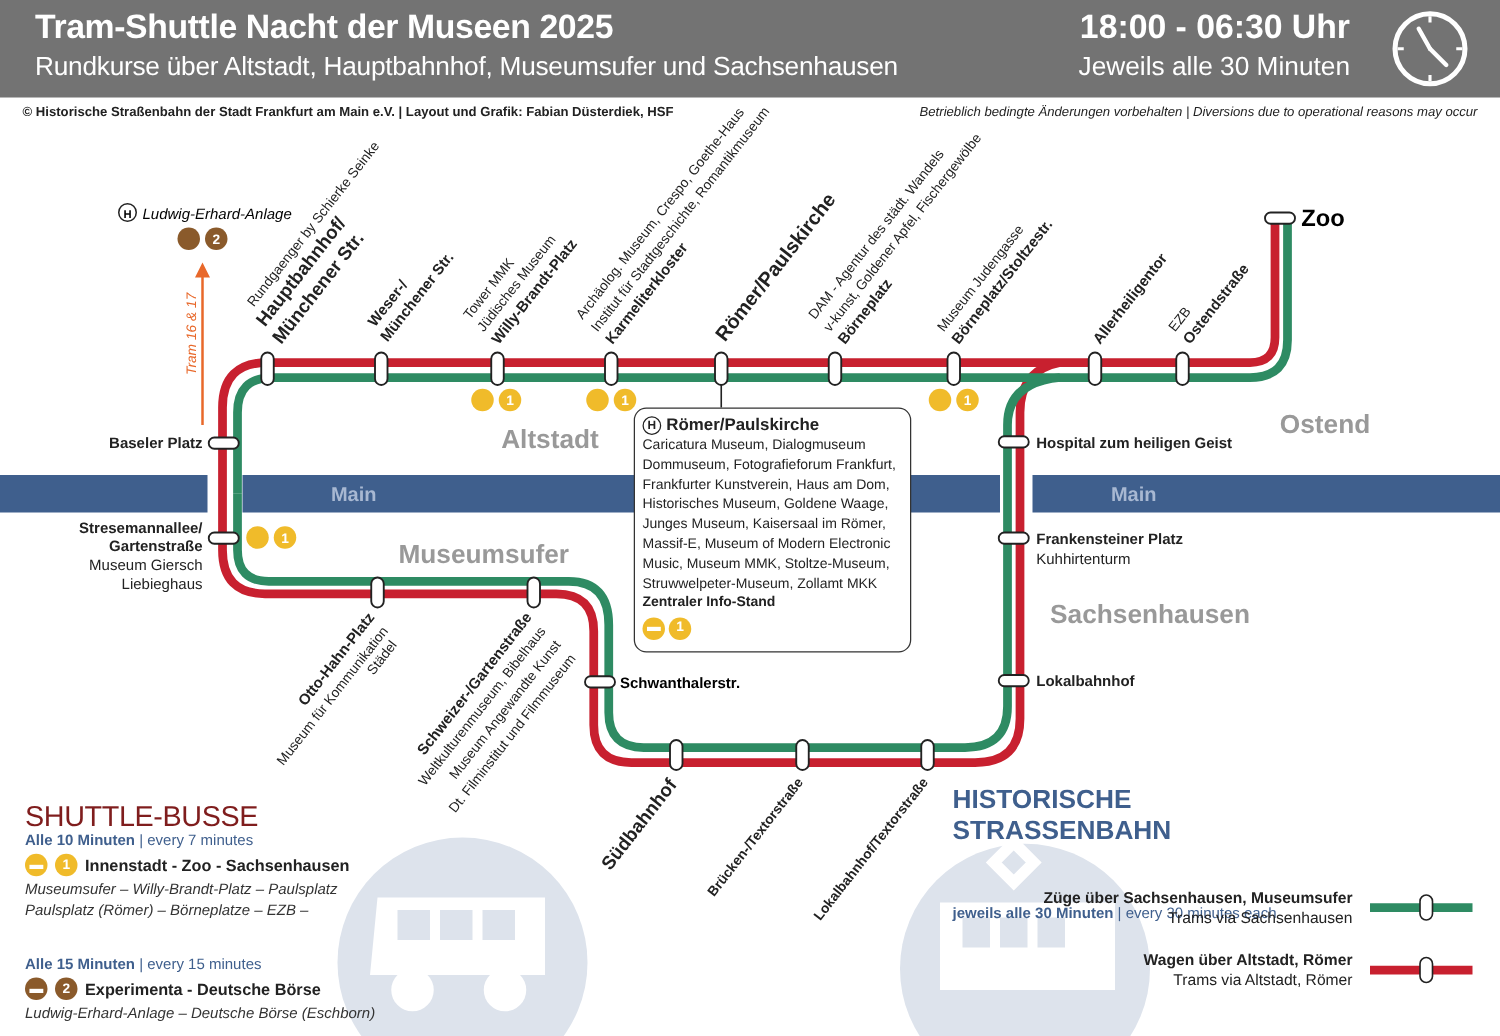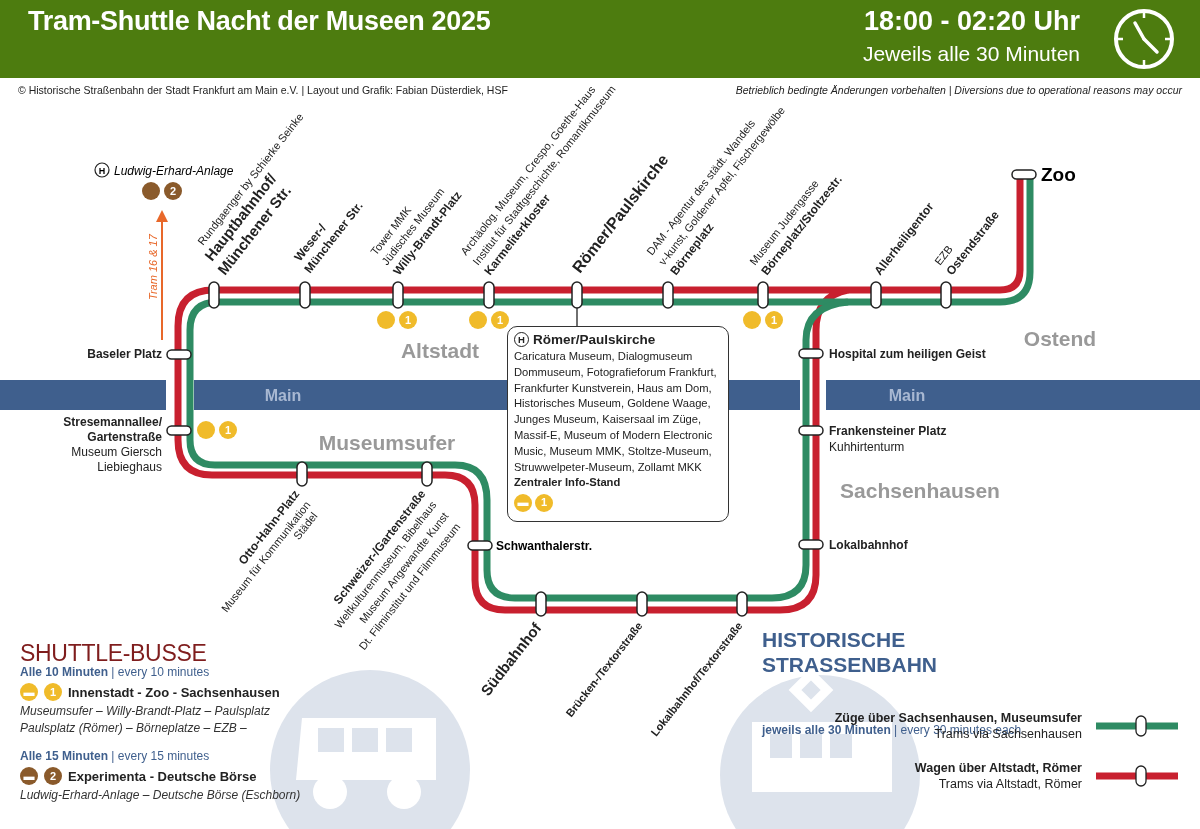--- a/index.html
+++ b/index.html
@@ -1,23 +1,23 @@
 <!DOCTYPE html>
 <html><head>
 <meta charset="utf-8">
 <style>
   html, body { margin:0; padding:0; }
   body { width:1200px; height:829px; position:relative; overflow:hidden; background:#ffffff; font-family:"Liberation Sans", sans-serif; color:#222; }
-  .header { position:absolute; left:0; top:0; width:1200px; height:78px; background:#4d7c0f; color:#fff; }
+  .header { position:absolute; left:0; top:0; width:1200px; height:78px; background:#737373; color:#fff; }
   .h-title { position:absolute; left:28px; top:6px; font-size:27px; font-weight:bold; letter-spacing:-0.3px; }
   .h-sub { position:absolute; left:28px; top:42px; font-size:21px; letter-spacing:-0.2px; }
   .h-time { position:absolute; right:120px; top:6px; font-size:27px; font-weight:bold; text-align:right; }
   .h-freq { position:absolute; right:120px; top:42px; font-size:21px; text-align:right; }
   .clock { position:absolute; right:25px; top:8px; width:62px; height:62px; }
-  .credit { position:absolute; left:18px; top:84px; font-size:10.5px; color:#222; }
+  .credit { position:absolute; left:18px; top:84px; font-size:10.5px; color:#222;font-weight:bold; }
   .notice { position:absolute; right:18px; top:84px; font-size:10.5px; color:#222; font-style:italic; }
   .notice b { font-weight:normal; }
   svg.map { position:absolute; left:0; top:0; }
   .lbl { font-family:"Liberation Sans", sans-serif; }
   .box { position:absolute; left:507px; top:326px; width:222px; height:196px; border:1.5px solid #333; border-radius:10px; background:#fff; padding:4px 6px; box-sizing:border-box; font-size:11.2px; line-height:15.8px; }
   .box .bt { font-weight:bold; font-size:13.5px; line-height:18px; }
   .box .bb { font-weight:bold; }
   .hsym { display:inline-block; width:13px; height:13px; border:1.3px solid #222; border-radius:50%; font-size:9.5px; line-height:13px; text-align:center; font-weight:bold; margin-right:4px; vertical-align:1px; }
   .legend-l { position:absolute; left:20px; top:640px; width:300px; }
   .lg-title { font-size:23px; font-weight:normal; color:#7f1d1d; letter-spacing:-0.3px; }
@@ -31,21 +31,22 @@
   .lr-title { font-size:21px; font-weight:bold; color:#3f5f8d; line-height:25px; }
   .lr-freq { font-size:12px; color:#3f5f8d;margin-top:46px; }
   .lr-row { position:absolute; right:70px; font-size:12.5px; line-height:16px; text-align:right;margin-left:47px; }
   .lr-row b { font-weight:bold; }
 </style>
 </head>
 <body>
 
 <div class="header">
   <div class="h-title">Tram-Shuttle Nacht der Museen 2025</div>
-  <div class="h-time">18:00 - 02:20 Uhr</div>
+  <div class="h-sub">Rundkurse über Altstadt, Hauptbahnhof, Museumsufer und Sachsenhausen</div>
+  <div class="h-time">18:00 - 06:30 Uhr</div>
   <div class="h-freq">Jeweils alle 30 Minuten</div>
   <svg class="clock" viewBox="0 0 62 62">
     <circle cx="31" cy="31" r="28" fill="none" stroke="#fff" stroke-width="4"></circle>
     <line x1="31" y1="5" x2="31" y2="10" stroke="#fff" stroke-width="2.5"></line>
     <line x1="31" y1="52" x2="31" y2="57" stroke="#fff" stroke-width="2.5"></line>
     <line x1="5" y1="31" x2="10" y2="31" stroke="#fff" stroke-width="2.5"></line>
     <line x1="52" y1="31" x2="57" y2="31" stroke="#fff" stroke-width="2.5"></line>
     <line x1="31" y1="31" x2="22" y2="15" stroke="#fff" stroke-width="3.5" stroke-linecap="round"></line>
     <line x1="31" y1="31" x2="44" y2="44" stroke="#fff" stroke-width="3.5" stroke-linecap="round"></line>
   </svg>
@@ -218,44 +219,44 @@
     <rect x="1136" y="766" width="10" height="20" rx="5" fill="#fff" stroke="#222" stroke-width="1.3"></rect>
   </g>
 </svg>
 
 <div class="box">
   <div class="bt"><span class="hsym">H</span><span>Römer/Paulskirche</span></div>
   <div>Caricatura Museum, Dialogmuseum</div>
   <div>Dommuseum, Fotografieforum Frankfurt,</div>
   <div>Frankfurter Kunstverein, Haus am Dom,</div>
   <div>Historisches Museum, Goldene Waage,</div>
-  <div>Junges Museum, Kaisersaal im Züge,</div>
+  <div>Junges Museum, Kaisersaal im Römer,</div>
   <div>Massif-E, Museum of Modern Electronic</div>
   <div>Music, Museum MMK, Stoltze-Museum,</div>
   <div>Struwwelpeter-Museum, Zollamt MKK</div>
   <div class="bb">Zentraler Info-Stand</div>
   <div style="margin-top:3px;display:flex;gap:3px;">
       <span class="pill y">▬</span>
       <span class="pill y">1</span>
     </div>
 </div>
 
 <div class="legend-l">
   <div class="lg-title">SHUTTLE-BUSSE</div>
-  <div class="lg-freq"><b>Alle 10 Minuten</b><span> | every 10 minutes</span></div>
+  <div class="lg-freq"><b>Alle 10 Minuten</b><span> | every 7 minutes</span></div>
   <div class="lg-route">
       <span class="pill y">▬</span>
       <span class="pill y">1</span>
       <span>Innenstadt - Zoo - Sachsenhausen</span>
     </div>
   <div class="lg-stops">
       <div>Museumsufer – Willy-Brandt-Platz – Paulsplatz</div>
       <div>Paulsplatz (Römer) – Börneplatze – EZB –</div>
     </div>
-  <div class="lg-freq" style="margin-top:12px;"><b>Alle 15 Minuten</b><span> | every 15 minutes</span></div>
+  <div class="lg-freq" style="margin-top:27px;"><b>Alle 15 Minuten</b><span> | every 15 minutes</span></div>
   <div class="lg-route">
       <span class="pill br">▬</span>
       <span class="pill br">2</span>
       <span>Experimenta - Deutsche Börse</span>
     </div>
   <div class="lg-stops">
       <div>Ludwig-Erhard-Anlage – Deutsche Börse (Eschborn)</div>
     </div>
 </div>
 

